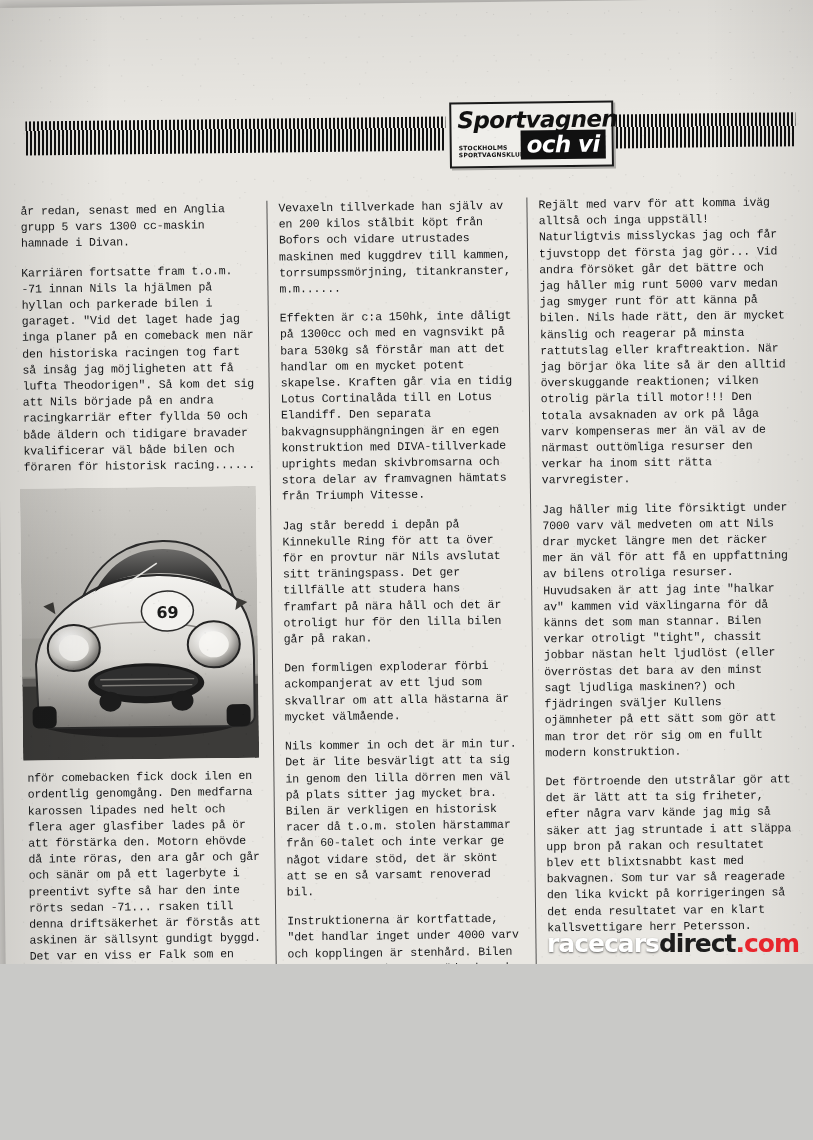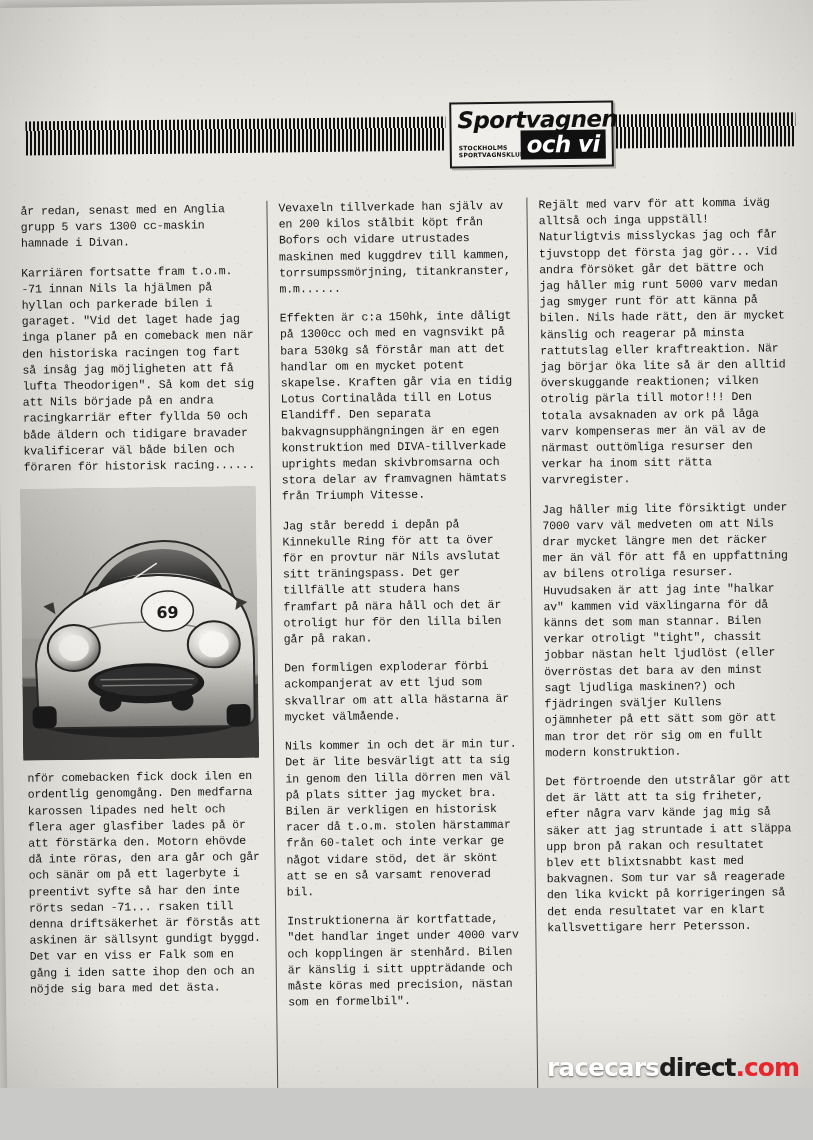--- a/index.html
+++ b/index.html
@@ -3,21 +3,21 @@
 <meta charset="utf-8">
 <style>
   html, body {
     margin: 0;
     padding: 0;
     background: #c9c9c7;
   }
   .page {
     position: relative;
     width: 813px;
-    height: 1088px;
+    height: 964px;
     overflow: hidden;
     background: #d2d0cc;
     font-family: "Liberation Mono", monospace;
   }
   
   .sheet {
     position: absolute;
     left: -6px;
     top: 8px;
     width: 826px;

